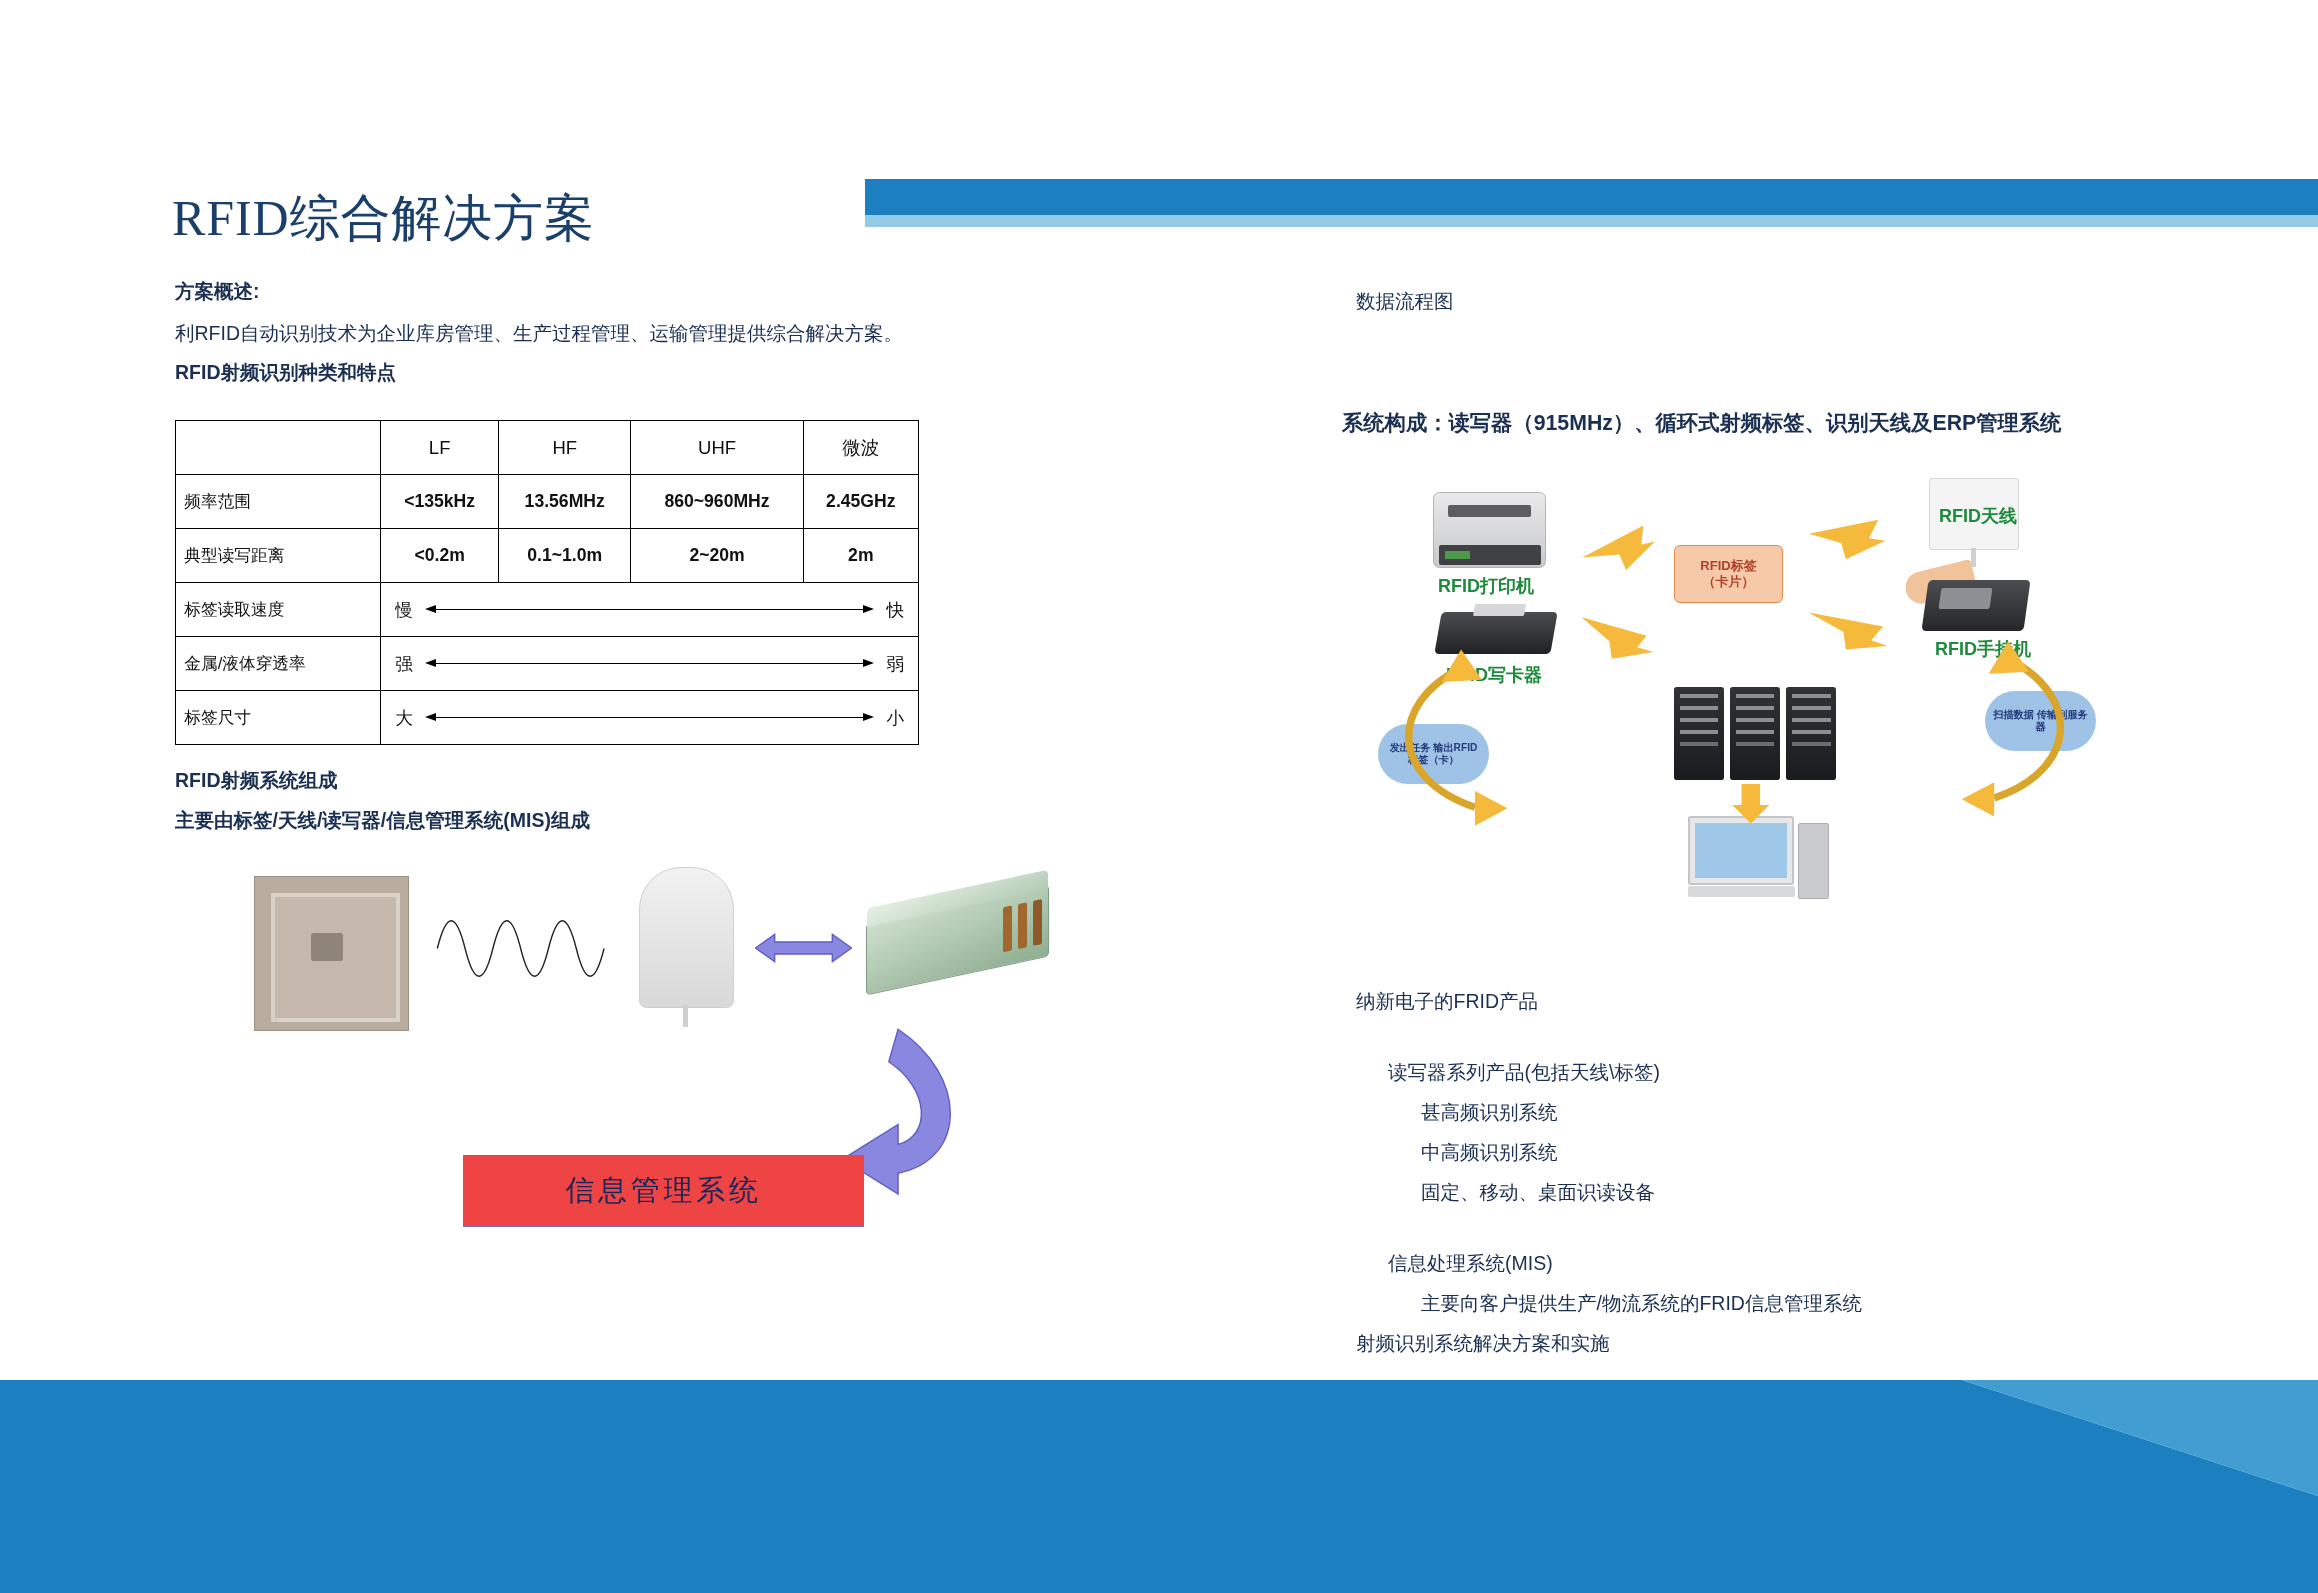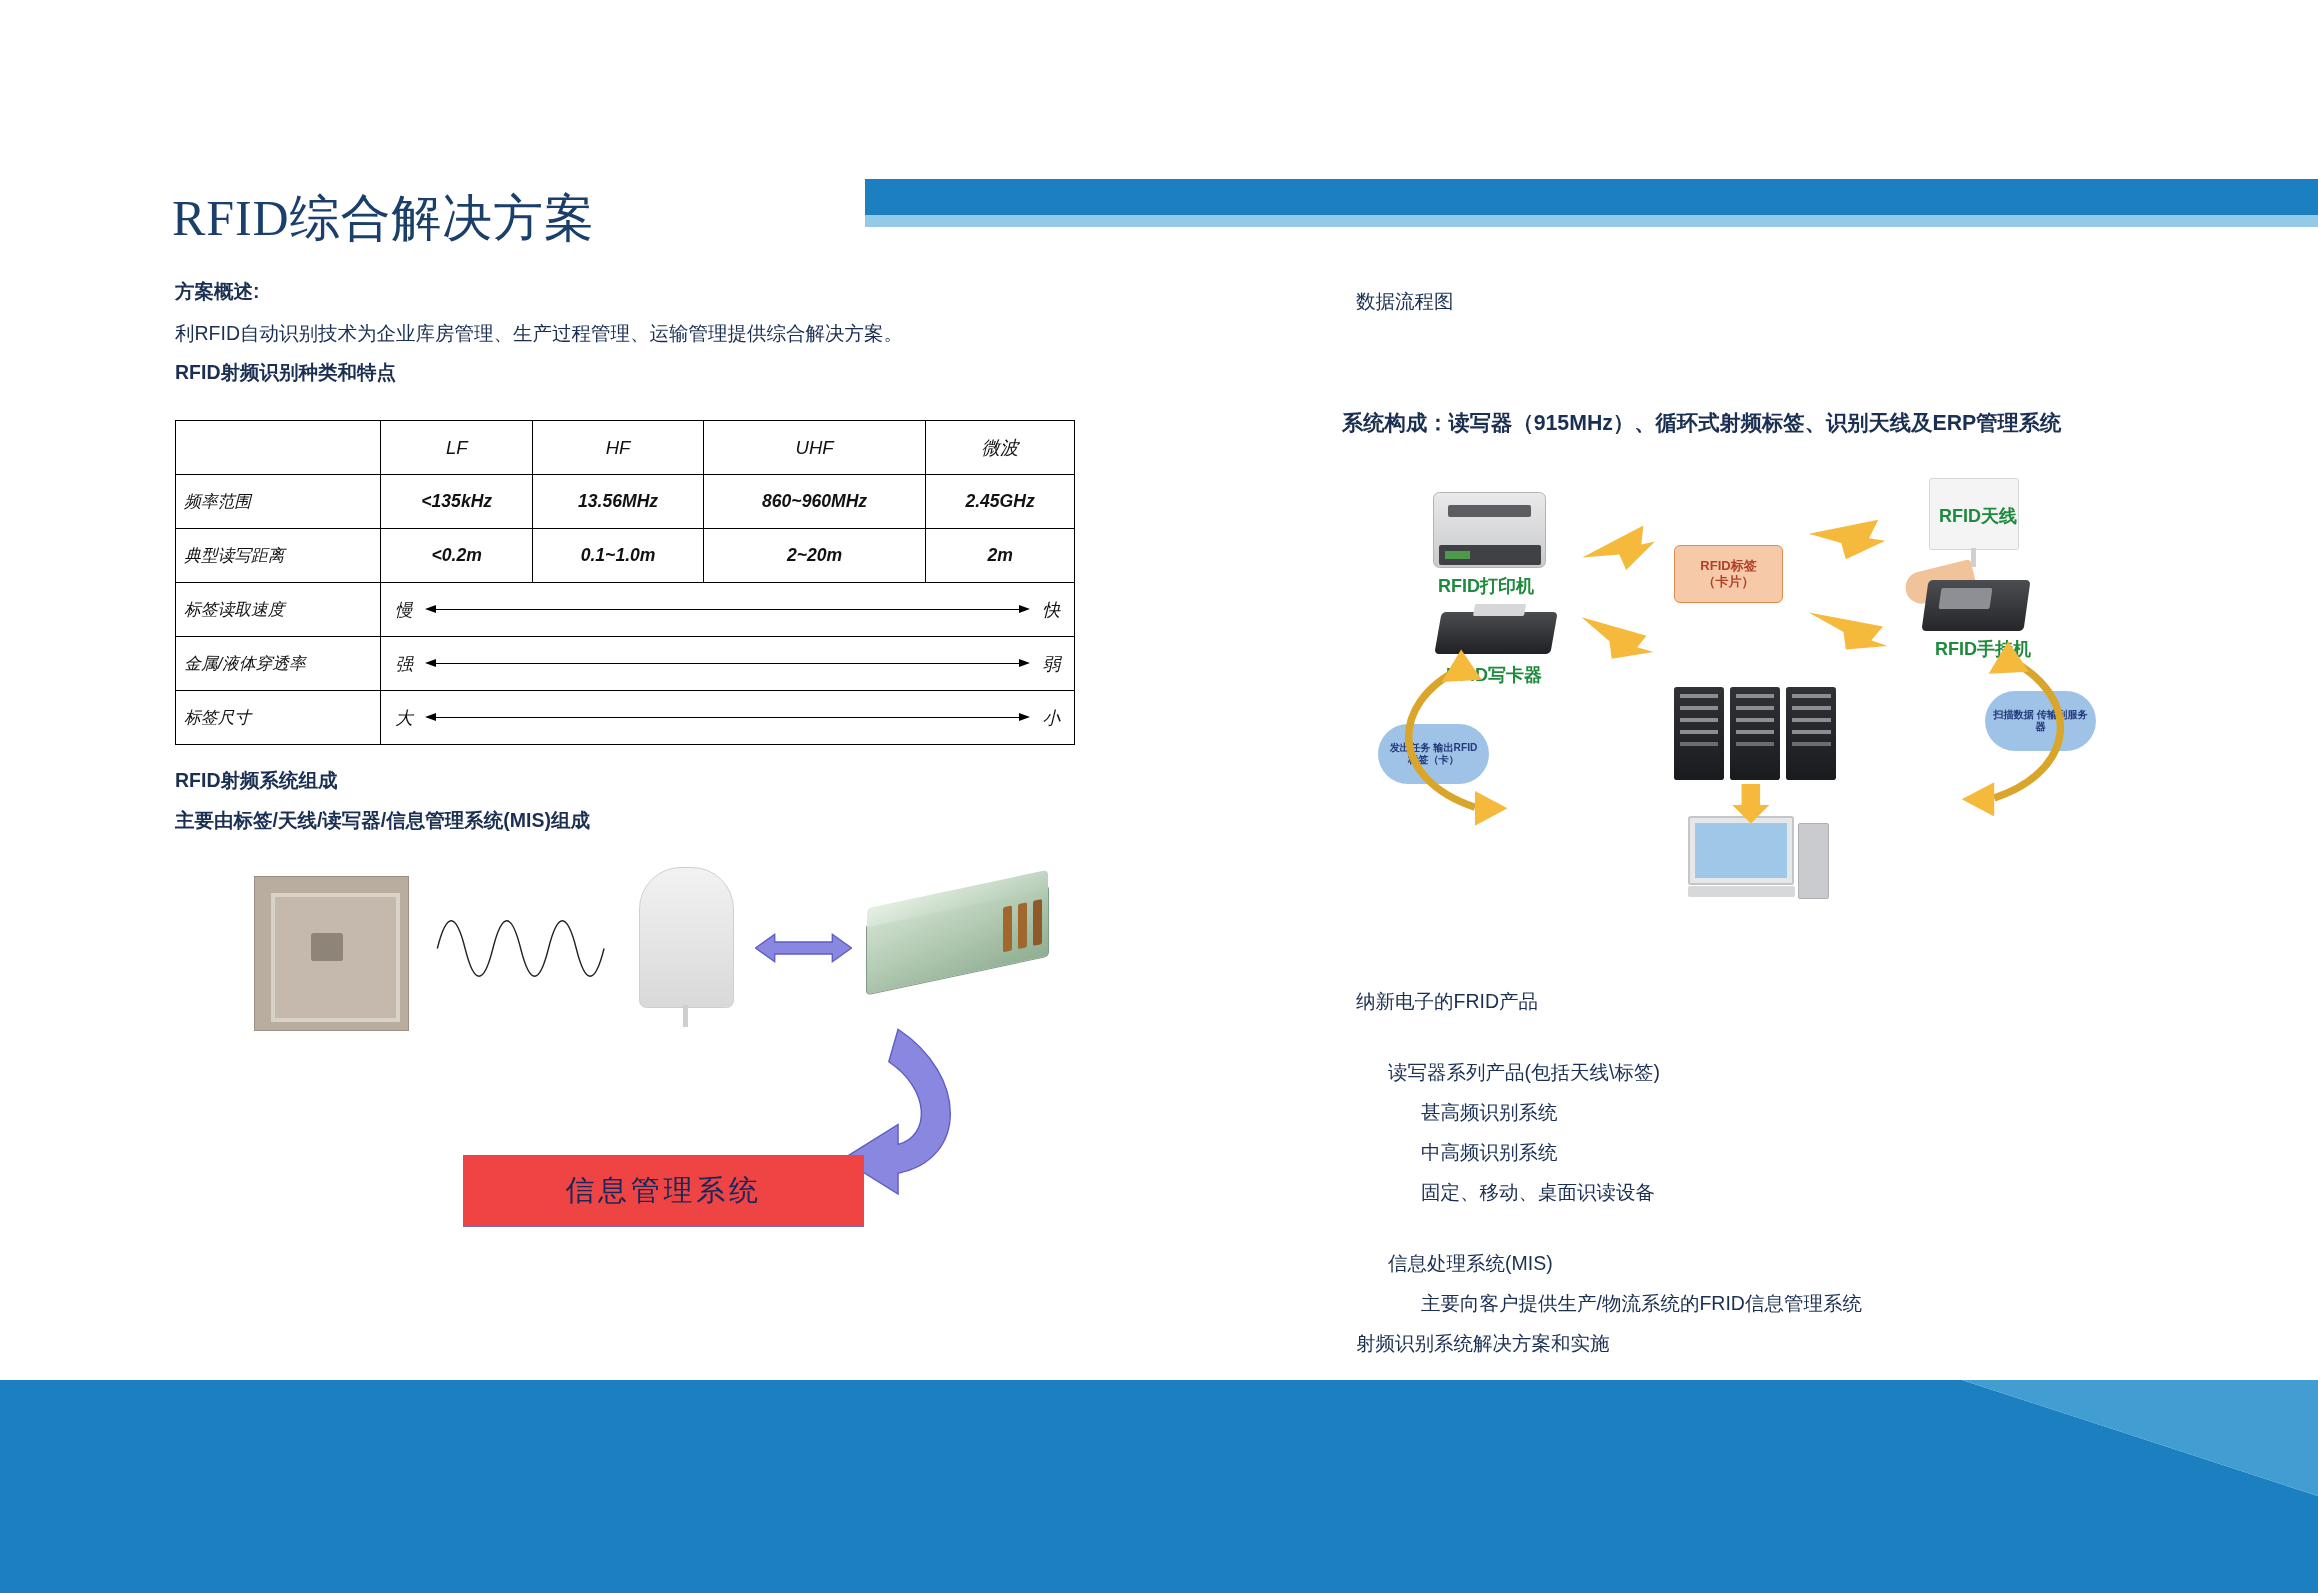--- a/index.html
+++ b/index.html
@@ -85,24 +85,23 @@
   #types-label    { left: 175px; top: 359px; font-weight: bold; }
 
   #sys-comp-label { left: 175px; top: 767px; font-weight: bold; }
   #sys-comp-text  { left: 175px; top: 807px; font-weight: bold; }
 
   
   #spec-table {
     position: absolute;
     left: 175px;
     top: 420px;
-    width: 900px;
+    width: 744px;
     border-collapse: collapse;
     background: #ffffff;
-    font-style: italic;
   }
   #spec-table td, #spec-table th {
     border: 0.9px solid #000000;
     height: 51px;
     font-size: 17.6px;
     color: #111111;
     text-align: center;
     font-weight: normal;
   }
   #spec-table .rowhead {

